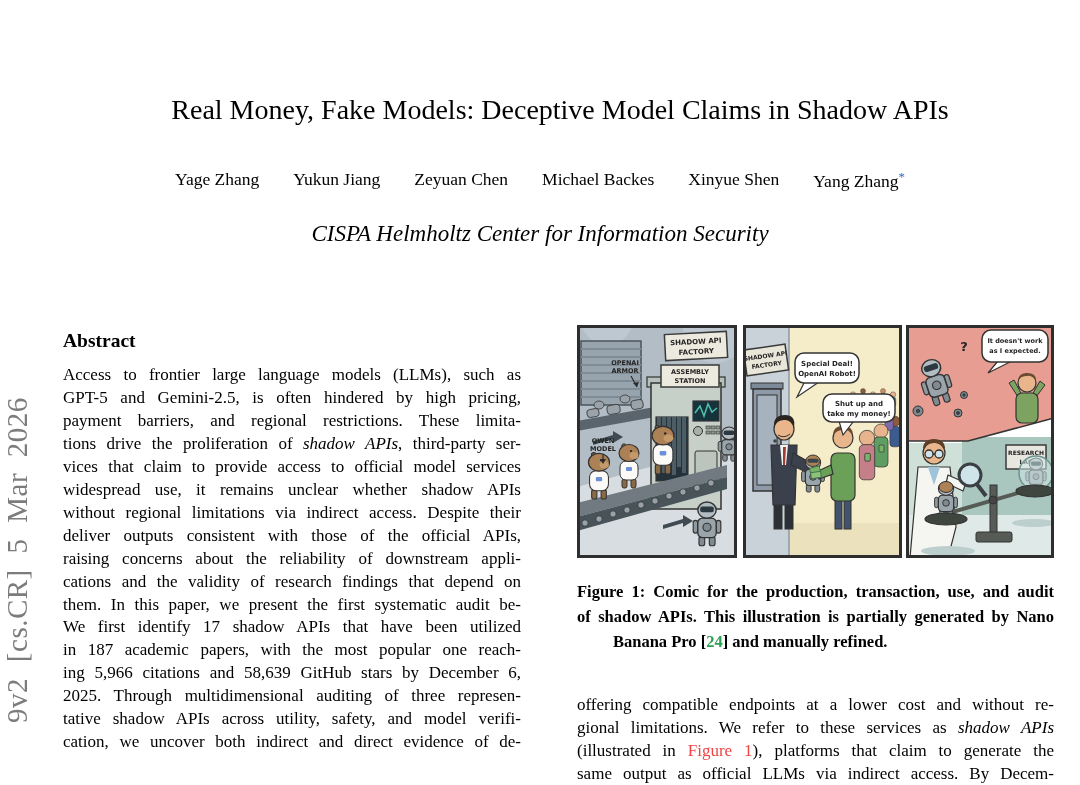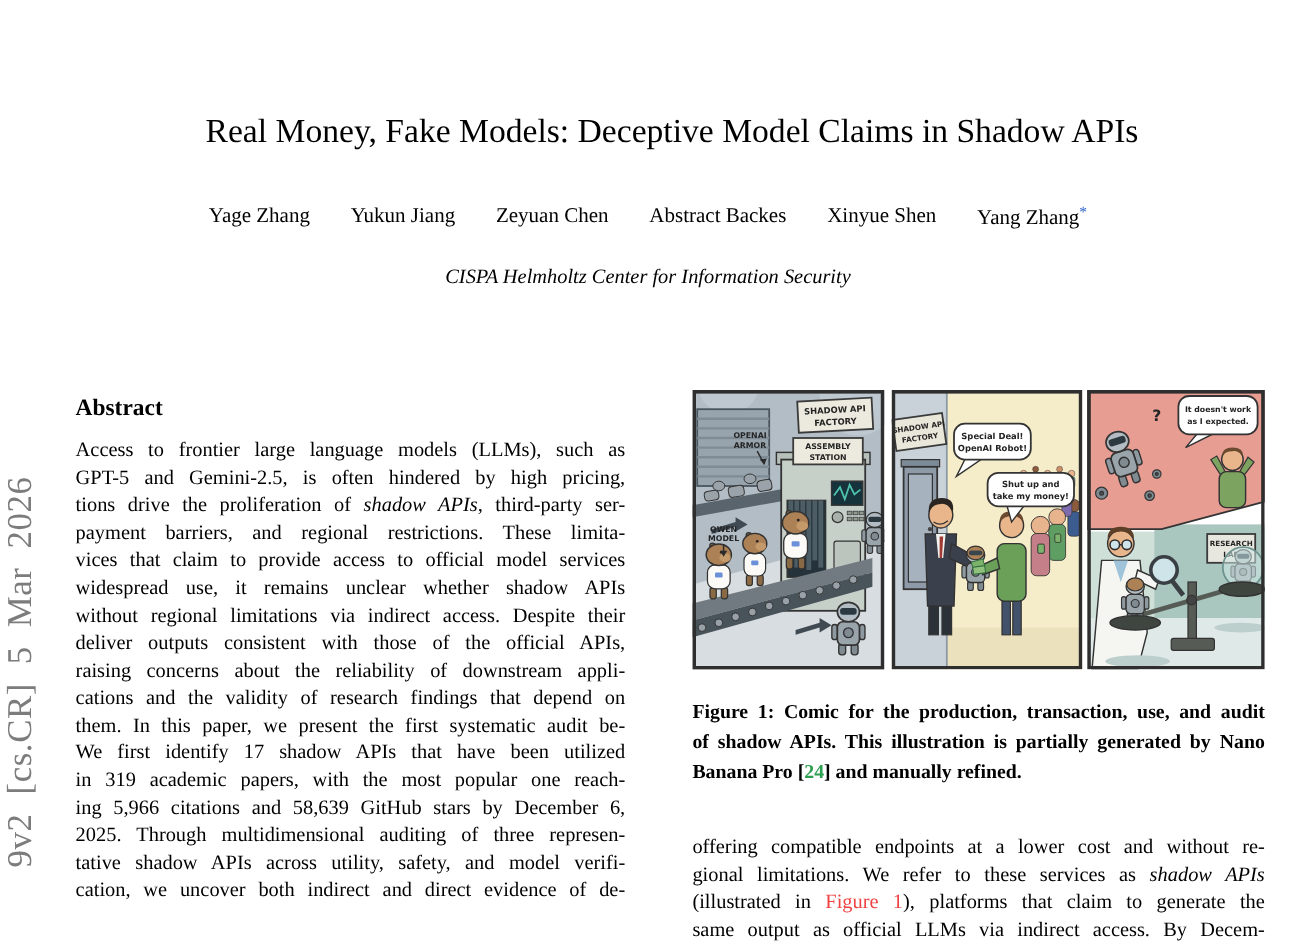--- a/index.html
+++ b/index.html
@@ -11,27 +11,27 @@
     transform:rotate(-90deg);text-align:center;font-size:29px;color:#7c7c7c;
     word-spacing:8px;white-space:nowrap;letter-spacing:.5px;}
 
   .title{position:absolute;top:94px;left:0;width:100%;text-align:center;
     font-size:28px;font-weight:normal;margin:0;padding-left:20px;}
   .authors{position:absolute;top:169px;left:0;width:100%;display:flex;
     justify-content:center;gap:34px;font-size:17.5px;}
   .author{white-space:nowrap;}
   .star{color:#3366cc;vertical-align:6px;font-size:13px;}
   .affiliation{position:absolute;top:221px;left:0;width:100%;text-align:center;
-    font-style:italic;font-size:17px;}
+    font-style:italic;font-size:23px;}
 
   .leftcol{position:absolute;left:63px;top:329px;width:458px;}
   .abs-head{font-size:19.5px;font-weight:bold;margin:1px 0 12px 0;}
   .lines{font-size:17px;line-height:22.95px;}
   .line{text-align:justify;text-align-last:justify;white-space:nowrap;}
-  .line.nojust{text-align:left;text-align-last:left;}
+  .line.nojust{text-align:left;text-align-last:left;margin-left:36px;}
   .it{font-style:italic;}
   .link{color:#ef4444;}
   .cite{color:#2ea052;}
 
   .rightcol{position:absolute;left:577px;top:325px;width:477px;}
   figure{margin:0;padding:0;}
   .caption{margin-top:17px;font-weight:bold;font-size:16.5px;line-height:25px;}
   .right-text{margin-top:40px;}
 
   .comic-text{font-family:"DejaVu Sans",sans-serif;font-weight:bold;fill:#242424;}
@@ -42,43 +42,43 @@
 <div class="page">
 
   <div class="watermark">9v2  [cs.CR]  5 Mar 2026</div>
 
   <h1 class="title">Real Money, Fake Models: Deceptive Model Claims in Shadow APIs</h1>
 
   <div class="authors" id="authors">
       <span class="author">Yage Zhang</span>
       <span class="author">Yukun Jiang</span>
       <span class="author">Zeyuan Chen</span>
-      <span class="author">Abstract Backes</span>
+      <span class="author">Michael Backes</span>
       <span class="author">Xinyue Shen</span>
       <span class="author">Yang Zhang<span class="star">*</span></span>
     </div>
 
   <div class="affiliation">CISPA Helmholtz Center for Information Security</div>
 
   <div class="leftcol">
     <h2 class="abs-head">Abstract</h2>
     <div class="lines" id="abstract-lines">
         <div class="line">Access to frontier large language models (LLMs), such as</div>
         <div class="line">GPT-5 and Gemini-2.5, is often hindered by high pricing,</div>
+        <div class="line">payment barriers, and regional restrictions. These limita-</div>
         <div class="line">tions drive the proliferation of <span class="it">shadow APIs</span>, third-party ser-</div>
-        <div class="line">payment barriers, and regional restrictions. These limita-</div>
         <div class="line">vices that claim to provide access to official model services</div>
         <div class="line">widespread use, it remains unclear whether shadow APIs</div>
         <div class="line">without regional limitations via indirect access. Despite their</div>
         <div class="line">deliver outputs consistent with those of the official APIs,</div>
         <div class="line">raising concerns about the reliability of downstream appli-</div>
         <div class="line">cations and the validity of research findings that depend on</div>
         <div class="line">them. In this paper, we present the first systematic audit be-</div>
         <div class="line">We first identify 17 shadow APIs that have been utilized</div>
-        <div class="line">in 319 academic papers, with the most popular one reach-</div>
+        <div class="line">in 187 academic papers, with the most popular one reach-</div>
         <div class="line">ing 5,966 citations and 58,639 GitHub stars by December 6,</div>
         <div class="line">2025. Through multidimensional auditing of three represen-</div>
         <div class="line">tative shadow APIs across utility, safety, and model verifi-</div>
         <div class="line">cation, we uncover both indirect and direct evidence of de-</div>
       </div>
   </div>
 
   <div class="rightcol">
     <figure>
       <svg viewBox="0 0 477 233" width="477" height="233">

